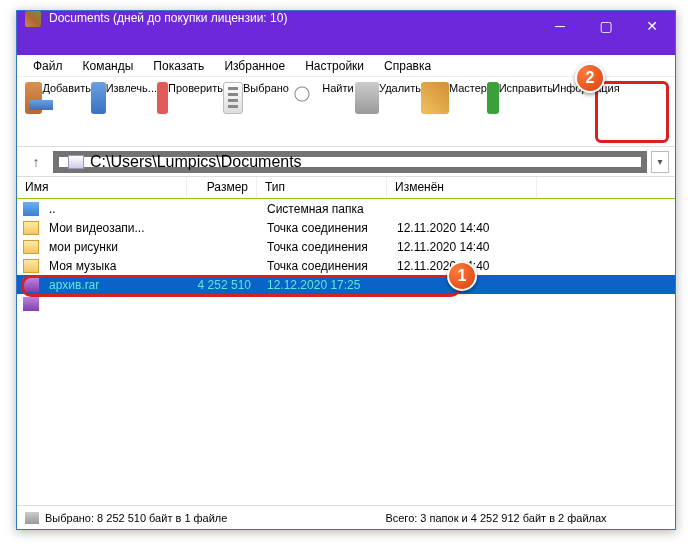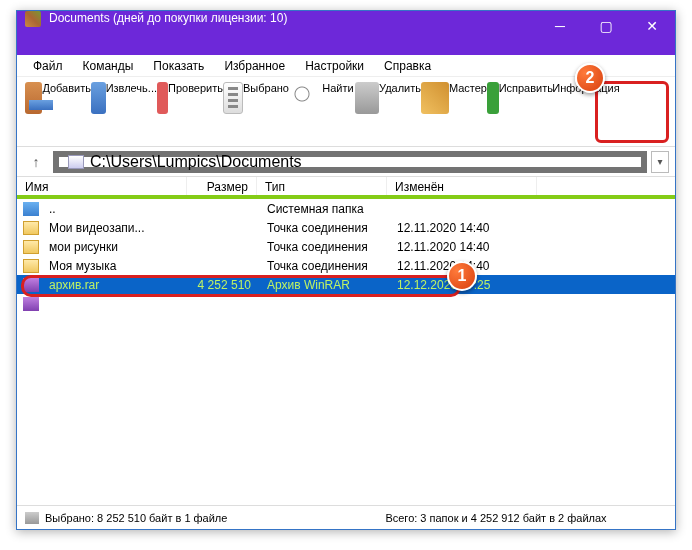--- a/index.html
+++ b/index.html
@@ -130,21 +130,21 @@
     display:flex;align-items:center;
     padding:0 9px;
     font-size:16px;
   }
   .pathbox .foldericon{width:16px;height:14px;background:linear-gradient(#fff,#cce);margin-right:6px;border:1px solid #99b;}
   .pathdd { width:18px;height:22px;border:1px solid #bbb;display:flex;align-items:center;justify-content:center;font-size:10px;color:#555;}
 
   .listhead {
     height: 22px;
     background: #fff;
-    border-bottom: 4px solid #84cc16;
+    border-bottom: 1px solid #84cc16;
     display: flex;
     font-size: 12px;
   }
   .col { padding: 3px 8px; border-right: 1px solid #eee; }
   .c-name{width:170px;}
   .c-size{width:70px;text-align:right;}
   .c-type{width:130px;}
   .c-mod{width:150px;}
 
   .filelist {
@@ -156,21 +156,21 @@
     height: 19px;
     display:flex;
     align-items:center;
     font-size:12px;
   }
   .row .cell{padding:0 8px;white-space:nowrap;overflow:hidden;text-overflow:ellipsis;}
   .row .ic{width:16px;height:14px;margin-left:6px;margin-right:2px;flex-shrink:0;}
   .ic.folder{background:linear-gradient(#ffe9a8,#f0c860);border:1px solid #d0a030;}
   .ic.up{background:linear-gradient(#6ab0f0,#3a80d0);}
   .ic.rar{background:linear-gradient(#c080e0,#8040b0);}
-  .row.selected { background:#0a64c8; color:#bef264; }
+  .row.selected { background:#0a64c8; color:#5eead4; }
 
   .sel-highlight {
     position:absolute;
     left:4px; top:76px;
     width:440px; height:22px;
     border:3px solid #d92020;
     border-radius:10px;
     pointer-events:none;
   }
 
@@ -293,21 +293,20 @@
       <div class="ic folder"></div>
       <div class="cell c-name" style="width:148px">Моя музыка</div>
       <div class="cell c-size"></div>
       <div class="cell c-type">Точка соединения</div>
       <div class="cell c-mod">12.11.2020 14:40</div>
     </div>
     <div class="row selected">
       <div class="ic rar"></div>
       <div class="cell c-name" style="width:148px">архив.rar</div>
       <div class="cell c-size">4 252 510</div>
-      <div class="cell c-type">Архив WinRAR</div>
       <div class="cell c-mod">12.12.2020 17:25</div>
     </div>
     <div class="row">
       <div class="ic rar"></div>
       <div class="cell c-name" style="width:148px"></div>
       <div class="cell c-size"></div>
       <div class="cell c-type"></div>
       <div class="cell c-mod"></div>
     </div>
 

